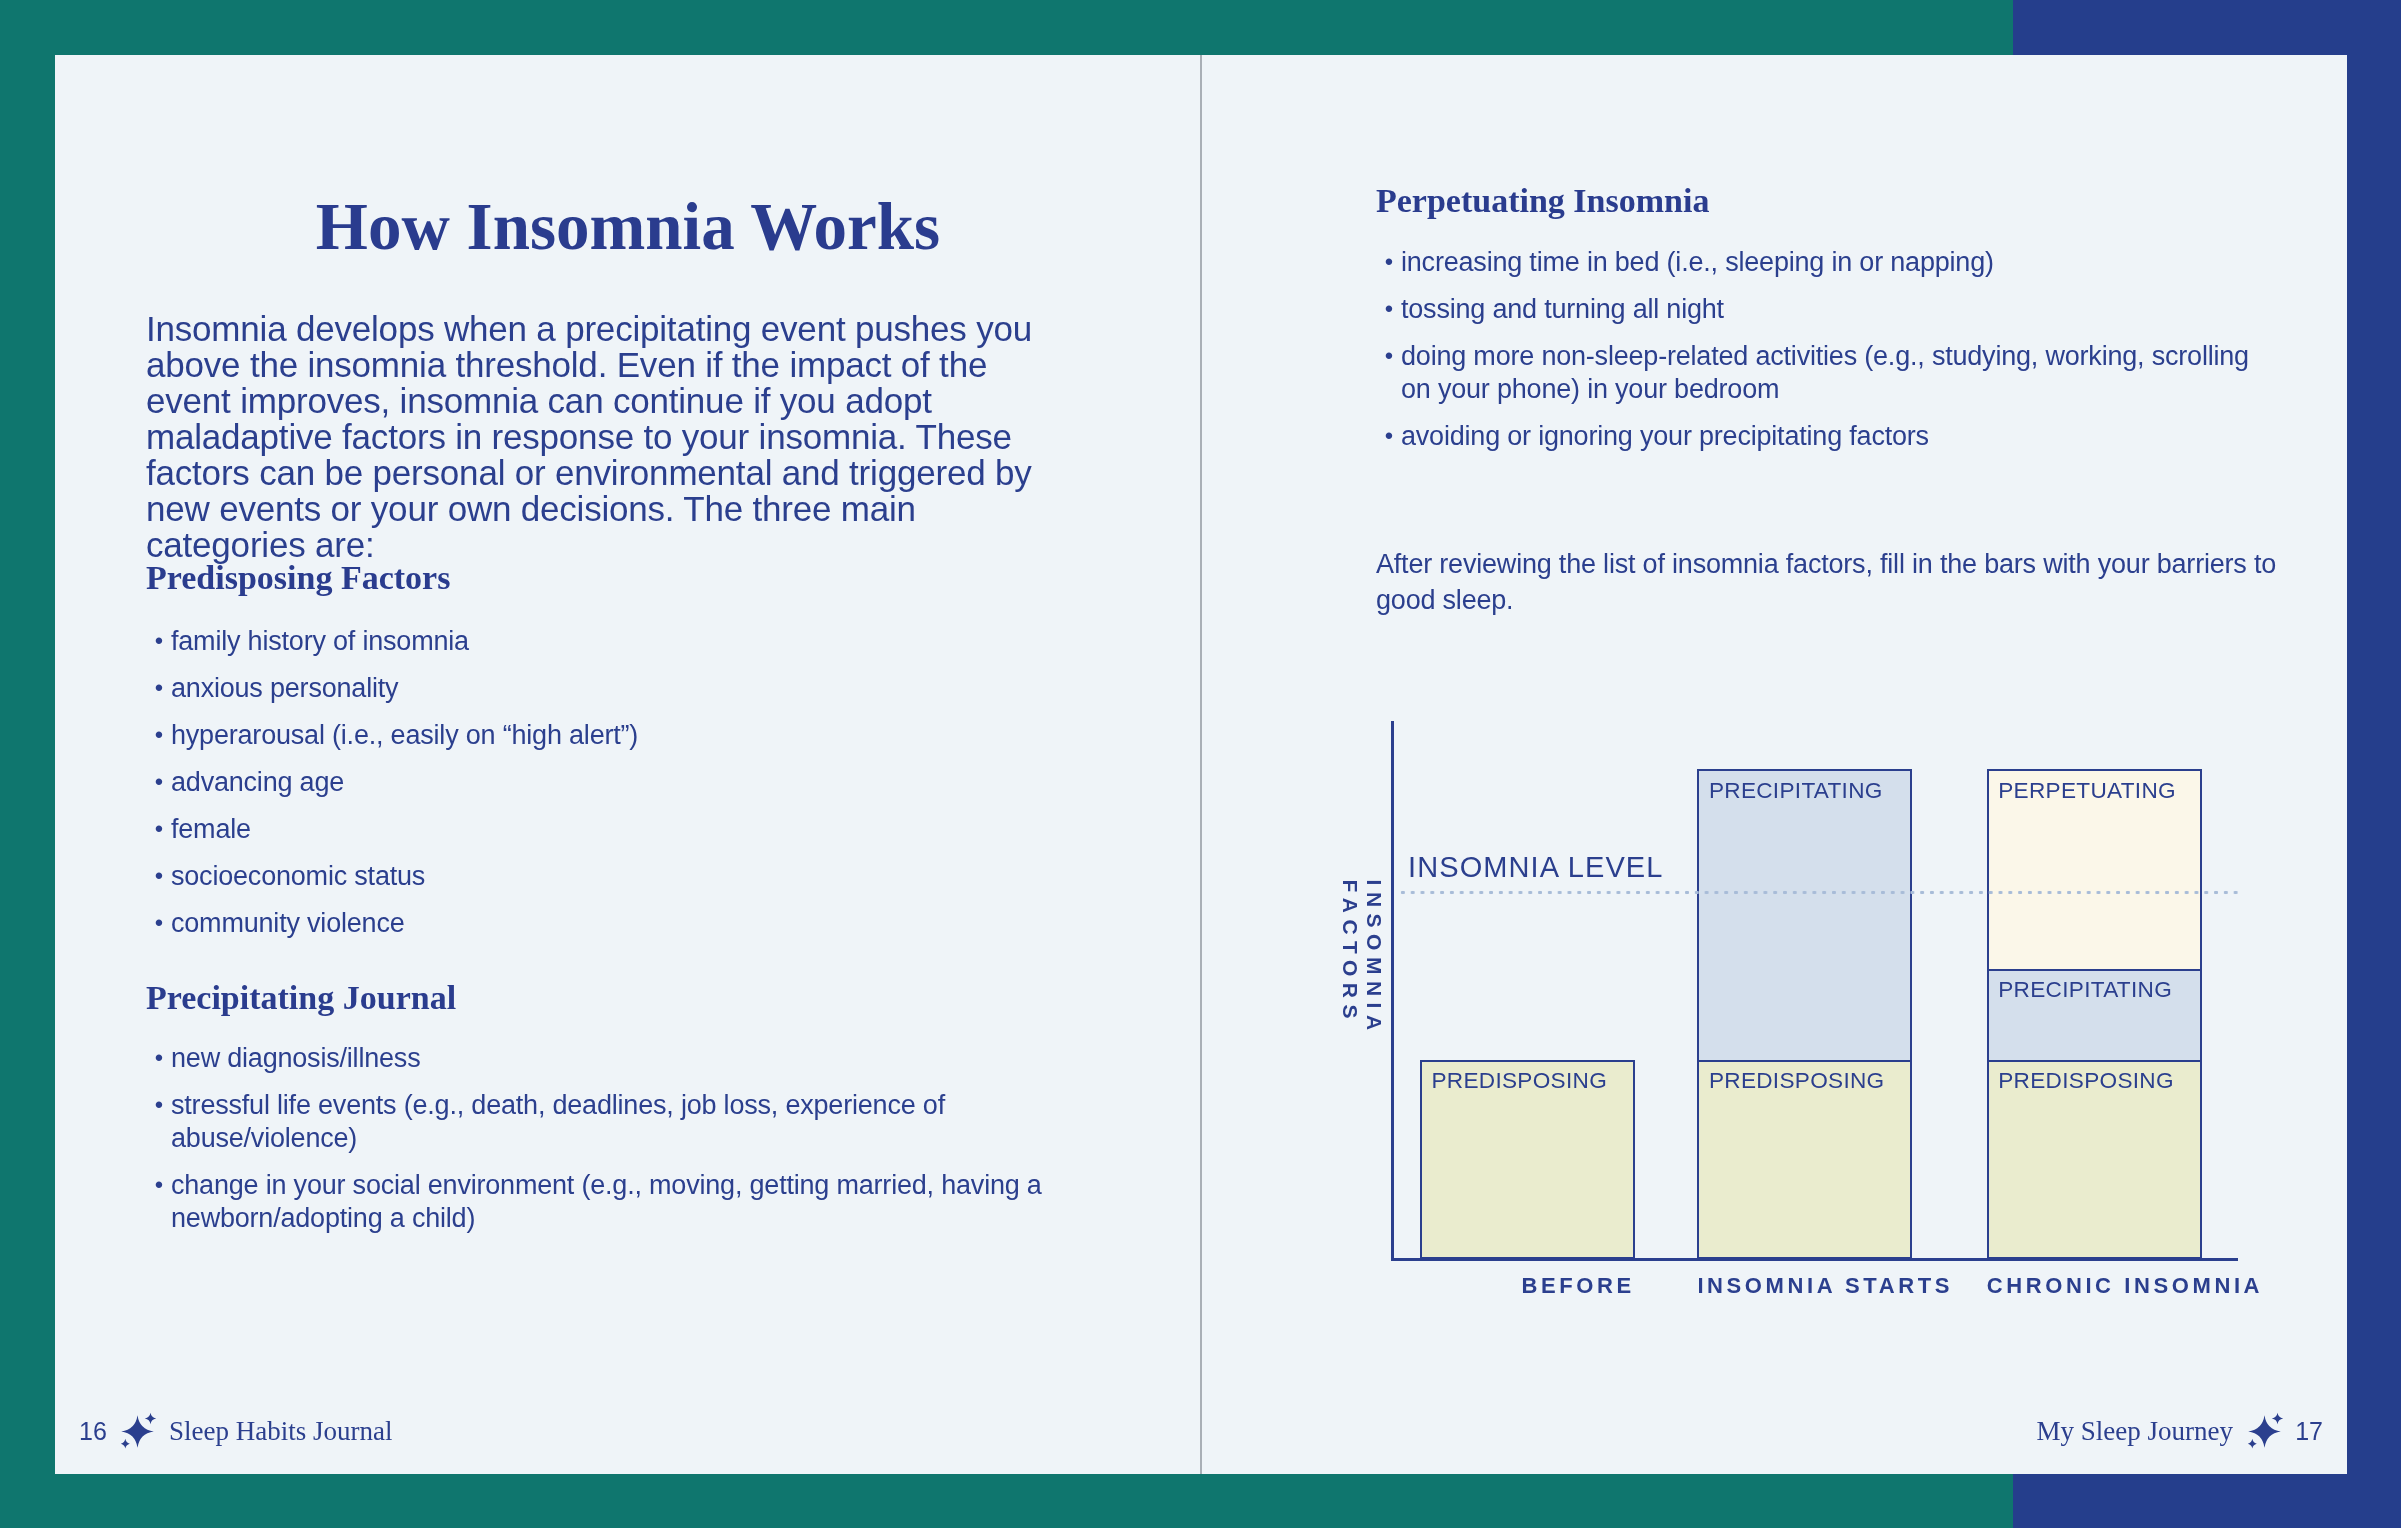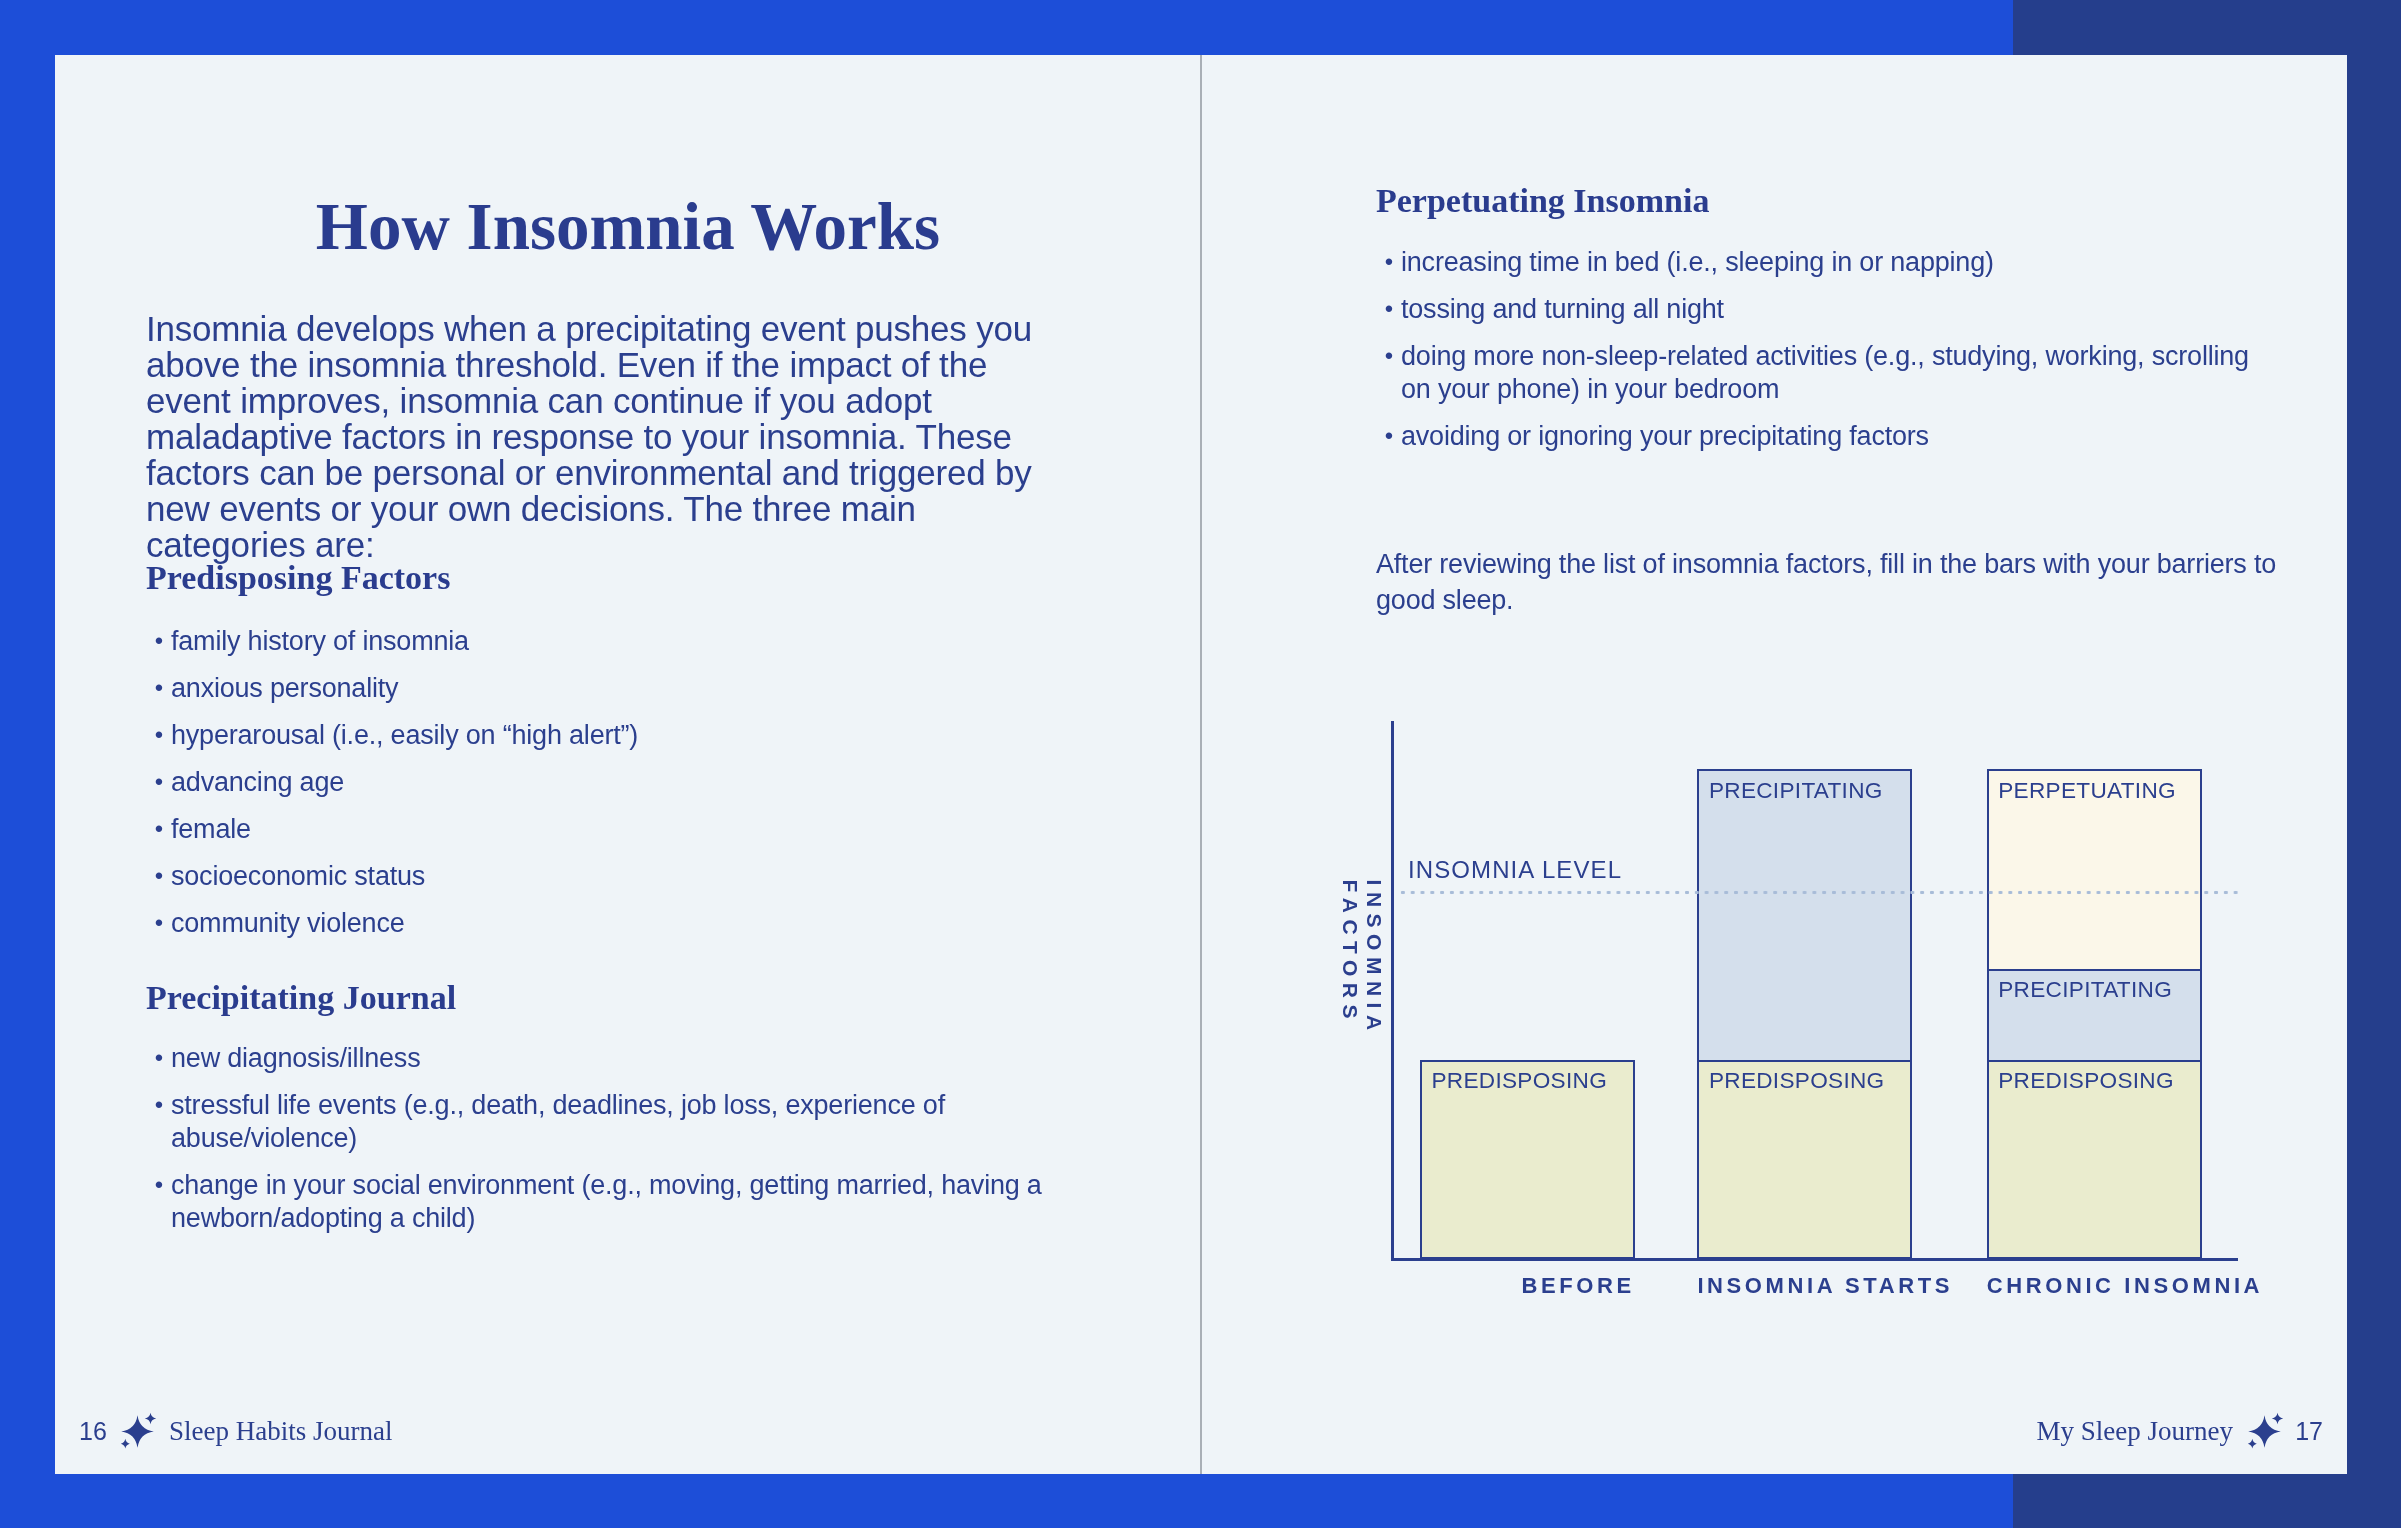--- a/index.html
+++ b/index.html
@@ -4,21 +4,21 @@
 <style>
   :root{
     --navy:#2B3F8E;
     --border-navy:#253E8C;
     --paper:#EFF4F8;
   }
   *{box-sizing:border-box;margin:0;padding:0;}
   html,body{width:2401px;height:1528px;}
   body{font-family:"Liberation Sans",sans-serif;background:#253E8C;position:relative;overflow:hidden;}
 
-  .canvas{position:absolute;inset:0;width:2013px;height:1528px;background:#1d4ed8;}
+  .canvas{position:absolute;inset:0;width:2013px;height:1528px;background:#0f766e;}
   .paper{position:absolute;left:55px;top:55px;width:2292px;height:1419px;background:var(--paper);}
   .divider{position:absolute;left:1145px;top:0;width:2.2px;height:1419px;background:#A9AFB6;}
 
   
   .title{position:absolute;left:0;top:133px;width:1146px;text-align:center;
          font-family:"Liberation Serif",serif;font-weight:bold;font-size:67px;color:#2A3C8E;}
   .intro{position:absolute;left:91px;top:256px;width:899px;
          font-size:35px;line-height:36px;letter-spacing:-0.2px;color:var(--navy);}
   .section-heading{position:absolute;font-family:"Liberation Serif",serif;font-weight:bold;
          font-size:34px;color:#2A3C8E;}
@@ -40,21 +40,21 @@
   
   .chart{position:absolute;left:1337px;top:666px;width:846px;height:538px;}
   .chart::before{content:"";position:absolute;left:-0.7px;top:0;bottom:-1.5px;width:2.2px;background:var(--navy);}
   .chart::after{content:"";position:absolute;left:-0.7px;right:0;bottom:-1.5px;height:2.2px;background:var(--navy);}
   .bar{position:absolute;bottom:0;border:2.2px solid var(--navy);z-index:2;}
   .segment{position:absolute;left:0;right:0;}
   .segment.internal-top{border-top:2.2px solid var(--navy);}
   .seg-label{position:absolute;left:9.5px;top:6.5px;font-size:22.6px;letter-spacing:0.3px;color:var(--navy);white-space:nowrap;}
   .threshold{position:absolute;left:5.8px;right:-1.5px;height:5.1px;z-index:3;
          background-repeat:repeat-x;background-size:9.8px 5.1px;background-position:left center;}
-  .threshold-label{position:absolute;left:16px;font-size:24px;letter-spacing:1.1px;color:var(--navy);z-index:3;}
+  .threshold-label{position:absolute;left:16px;font-size:29px;letter-spacing:1.1px;color:var(--navy);z-index:3;}
   .y-axis-label{position:absolute;left:-54px;top:53%;transform:translateY(-50%);
          writing-mode:vertical-rl;font-weight:bold;font-size:21px;letter-spacing:6.5px;color:var(--navy);}
   .x-labels{position:absolute;left:1337px;top:1218px;width:846px;height:36px;}
   .cat-label{position:absolute;top:0;text-align:right;font-weight:bold;font-size:22px;
          letter-spacing:3.6px;color:var(--navy);white-space:nowrap;}
 
   
   .footer{position:absolute;top:1355px;height:42px;display:flex;align-items:center;gap:11.6px;}
   .footer-left{left:24px;}
   .footer-right{right:24px;}

